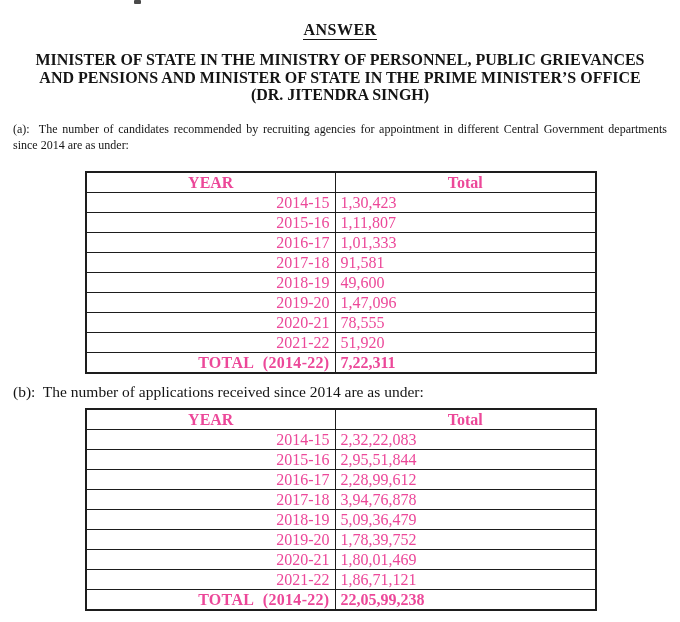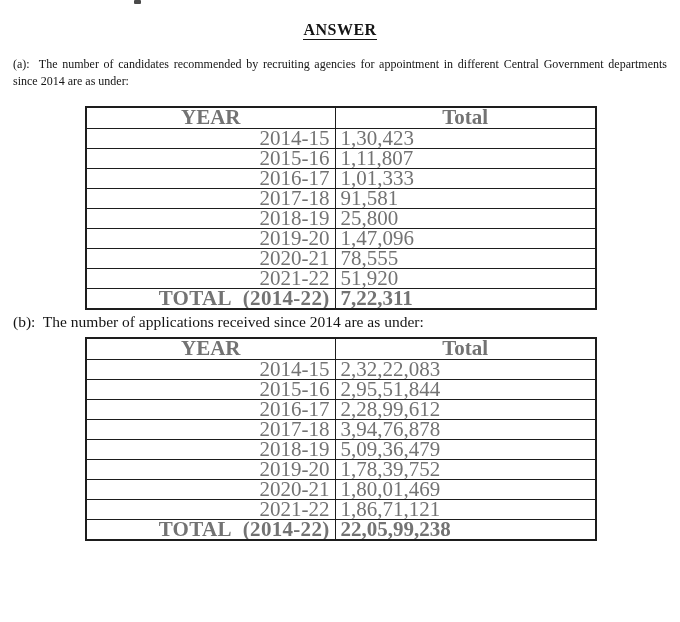--- a/index.html
+++ b/index.html
@@ -45,32 +45,32 @@
     font-size: 16px;
     line-height: 17.5px;
   }
   .para {
     margin: 17px 13px 0 13px;
     font-size: 12px;
     line-height: 16.5px;
     text-align: justify;
   }
   .para-b {
-    margin: 4px 13px 0 13px;
+    margin: 10px 13px 0 13px;
     font-size: 15.5px;
     line-height: 16.5px;
     text-align: left;
   }
   table.data {
     margin: 17px 0 0 85px;
     width: 510px;
     border-collapse: collapse;
     table-layout: fixed;
-    font-size: 21px;
-    color: #737373;
+    font-size: 16px;
+    color: #ec4899;
     border: 2px solid #1d1d1d;
   }
   table.data.second { margin-top: 7px; }
   col.c1 { width: 249px; }
   col.c2 { width: 261px; }
   table.data th, table.data td {
     border: 1px solid #1d1d1d;
     padding: 0 5px;
     height: 20px;
     line-height: 19px;
@@ -90,20 +90,25 @@
 <body>
 
 <div class="page">
 
   <div class="stray-mark"></div>
 
   <div class="title">
     <span class="underlined">ANSWER</span>
   </div>
 
+  <div class="heading">
+    <div>MINISTER OF STATE IN THE MINISTRY OF PERSONNEL, PUBLIC GRIEVANCES</div>
+    <div>AND PENSIONS AND MINISTER OF STATE IN THE PRIME MINISTER’S OFFICE</div>
+    <div>(DR. JITENDRA SINGH)</div>
+  </div>
 
   <p class="para">(a):&nbsp; The number of candidates recommended by recruiting agencies for appointment in different Central Government departments since 2014 are as under:</p>
 
   <table class="data">
     <colgroup>
         <col class="c1">
         <col class="c2">
       </colgroup>
     <thead>
       <tr>
@@ -123,21 +128,21 @@
       <tr>
         <td class="yc">2016-17</td>
         <td class="tc">1,01,333</td>
       </tr>
       <tr>
         <td class="yc">2017-18</td>
         <td class="tc">91,581</td>
       </tr>
       <tr>
         <td class="yc">2018-19</td>
-        <td class="tc">25,800</td>
+        <td class="tc">49,600</td>
       </tr>
       <tr>
         <td class="yc">2019-20</td>
         <td class="tc">1,47,096</td>
       </tr>
       <tr>
         <td class="yc">2020-21</td>
         <td class="tc">78,555</td>
       </tr>
       <tr>

